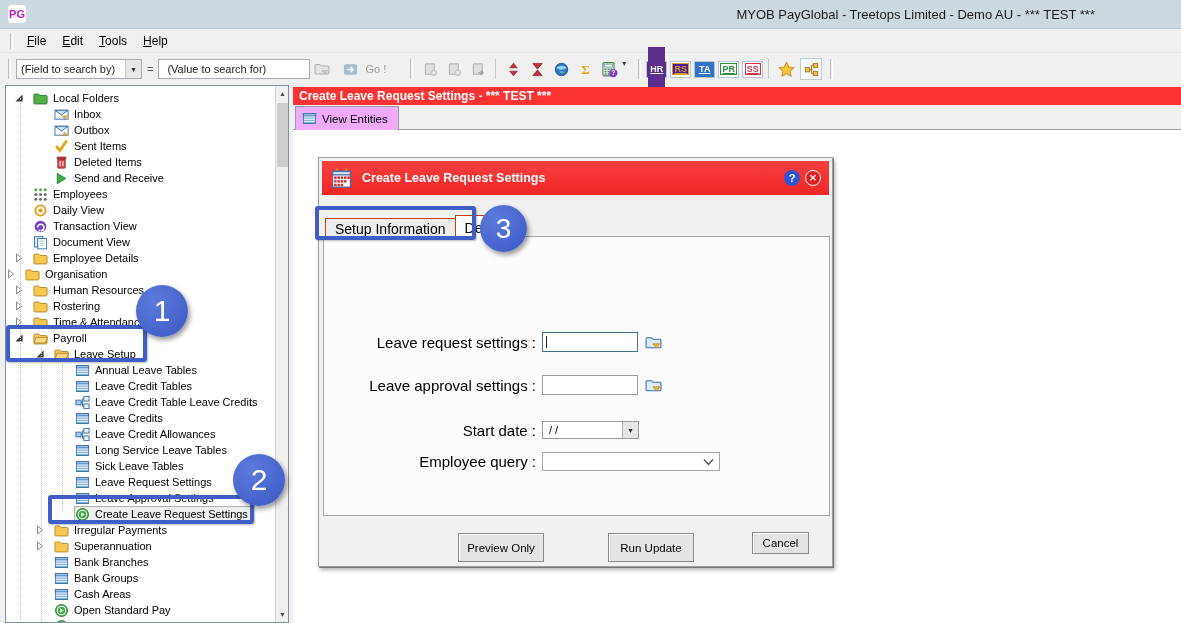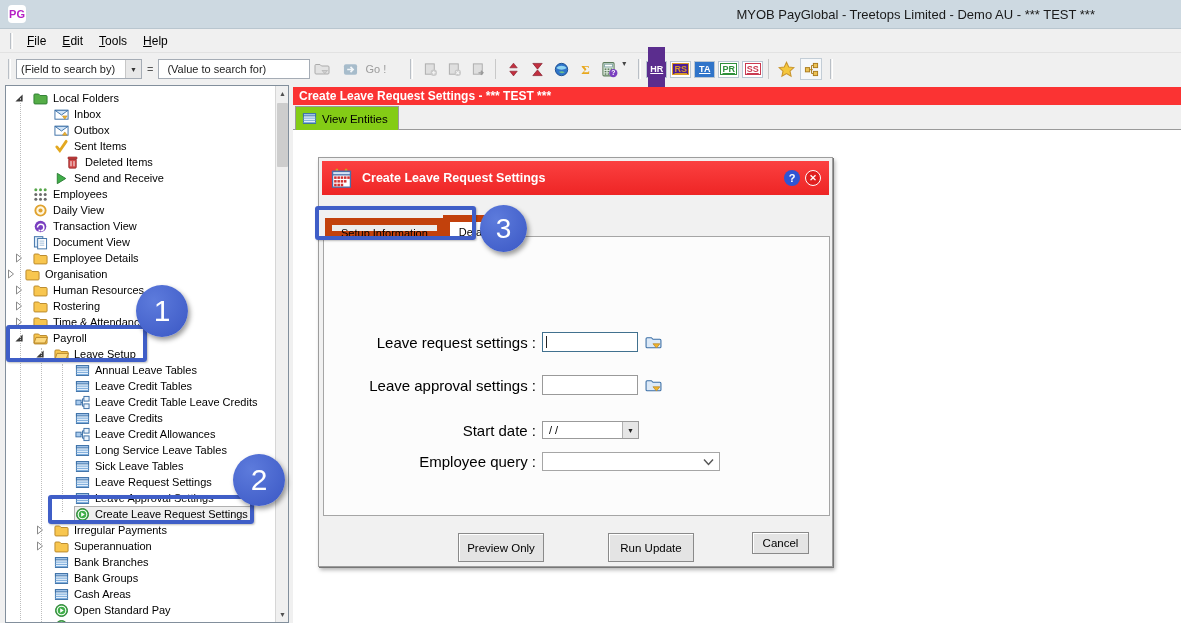--- a/index.html
+++ b/index.html
@@ -54,37 +54,37 @@
   .rowinner.sel { border:1px solid #b0b0b0; background:#efefef; }
   .vscroll { position:absolute; right:0; top:0; width:13px; bottom:0; background:#f0f0f0; border-left:1px solid #d6d6d6; }
   .sbtn { position:absolute; left:0; width:13px; height:15px; background:#f0f0f0; color:#505050;
           font-size:7px; display:flex; align-items:center; justify-content:center; }
   .sthumb { position:absolute; left:1px; top:17px; width:11px; height:64px; background:#cdcdcd; border-radius:1px; }
 
   .mainpanel { position:absolute; left:293px; top:87px; width:888px; height:536px; background:#fff; }
   .banner { height:18px; background:#fb3333; color:#fff; font-weight:bold; font-size:12px;
             display:flex; align-items:center; padding-left:6px; }
   .tabstrip { height:25px; background:#f0f0f0; border-bottom:1px solid #9a9a9a; display:flex; align-items:flex-end; padding-left:2px; }
-  .vtab { height:24px; background:#84cc16; border:1px solid #9a9a9a; border-bottom:none; display:flex;
+  .vtab { height:24px; background:#f0abfc; border:1px solid #9a9a9a; border-bottom:none; display:flex;
           align-items:center; gap:5px; padding:0 10px 0 6px; font-size:11.5px; position:relative; top:1px; }
   .maincontent { position:absolute; left:0; top:43px; right:0; bottom:0; background:#fff; }
 
   
   .dialog { position:absolute; left:318px; top:157px; width:515px; height:410px; background:#f1f1f1;
             border:1px solid #9d9d9d; box-shadow:1px 1px 0 #777, 2px 3px 4px rgba(0,0,0,.3); z-index:5; }
   .dlg-title { position:absolute; left:3px; top:3px; right:3px; height:34px;
                background:linear-gradient(#fb4040,#ee2525); display:flex; align-items:center; padding:0 8px; }
   .dlg-title .ttext { color:#fff; font-weight:bold; font-size:12.5px; margin-left:10px; }
   .dlg-btns { margin-left:auto; display:flex; gap:5px; align-items:center; }
   .helpbtn { width:16px; height:16px; border-radius:50%; background:#2f55d4; color:#fff; font-size:11px;
              font-weight:bold; display:flex; align-items:center; justify-content:center; }
   .closebtn { width:16px; height:16px; border-radius:50%; background:#e02020; border:1.5px solid #fff;
               color:#fff; font-size:9px; font-weight:bold; display:flex; align-items:center; justify-content:center; }
   .dlg-tabs { position:absolute; left:6px; top:56px; display:flex; align-items:flex-end; height:24px; }
-  .dtab { font-size:11px; border:7px solid #c2410c; background:#ececec; padding:2px 9px 3px 9px; height:20px; }
+  .dtab { font-size:14px; border:1px solid #c2410c; background:#ececec; padding:2px 9px 3px 9px; height:20px; }
   .dtab.active { background:#fff; height:23px; border-bottom:1px solid #fff; position:relative; z-index:2;
                  padding-top:4px; margin-left:-1px; }
   .dlg-page { position:absolute; left:4px; top:78px; width:507px; height:280px; background:#fcfcfc;
               border:1px solid #a5a5a5; }
   .frow { position:absolute; display:flex; align-items:center; }
   .flabel { width:210px; text-align:right; font-size:15px; color:#000; padding-right:6px; }
   .finput-wrap { position:relative; }
   .finput { width:96px; height:20px; border:1px solid #9a9a9a; background:#fff;
             font-family:"Liberation Sans",sans-serif; font-size:11px; padding:0 3px; }
   .finput.focused { border:1px solid #41718f; }
@@ -310,21 +310,21 @@
         <span class="exp"></span>
         <span class="rowinner">
           <span class="ticon">
             <svg width="15" height="15" viewBox="0 0 16 16">
               <path d="M3 8.5l3.2 4L13 2.5" stroke="#e3a820" stroke-width="3" fill="none" stroke-linecap="round"></path>
             </svg>
           </span>
           <span class="tlabel">Sent Items</span>
         </span>
       </div>
-      <div class="tree-row" style="padding-left: 40px;">
+      <div class="tree-row" style="padding-left: 29px;">
         <span class="exp"></span>
         <span class="rowinner">
           <span class="ticon">
             <svg width="15" height="15" viewBox="0 0 16 16">
               <rect x="3.2" y="2.2" width="9.6" height="2" rx=".6" fill="#d24a4a" stroke="#8e1f1f" stroke-width=".8"></rect>
               <path d="M4 4.8h8v8.2a1 1 0 0 1-1 1H5a1 1 0 0 1-1-1z" fill="#d24a4a" stroke="#8e1f1f" stroke-width=".8"></path>
               <path d="M6.4 6.5v5.5M9.6 6.5v5.5" stroke="#fff" stroke-width="1"></path>
             </svg>
           </span>
           <span class="tlabel">Deleted Items</span>

